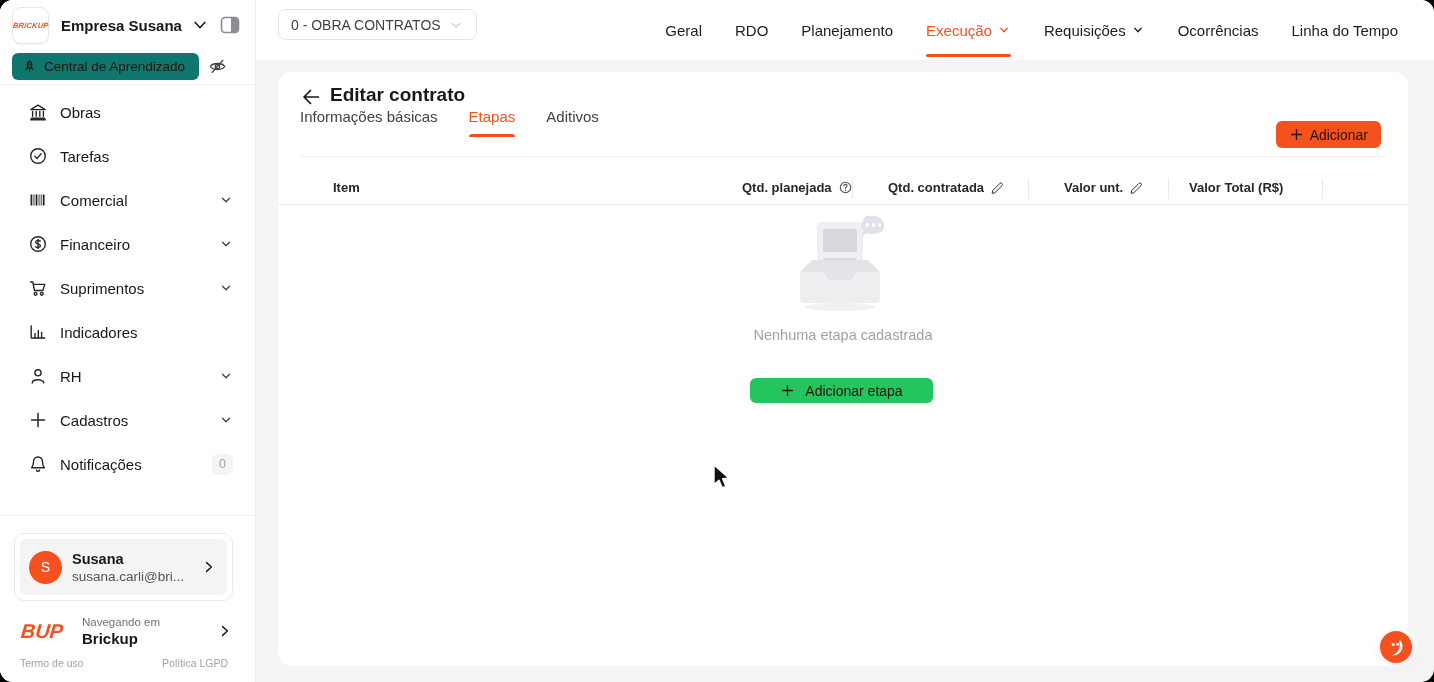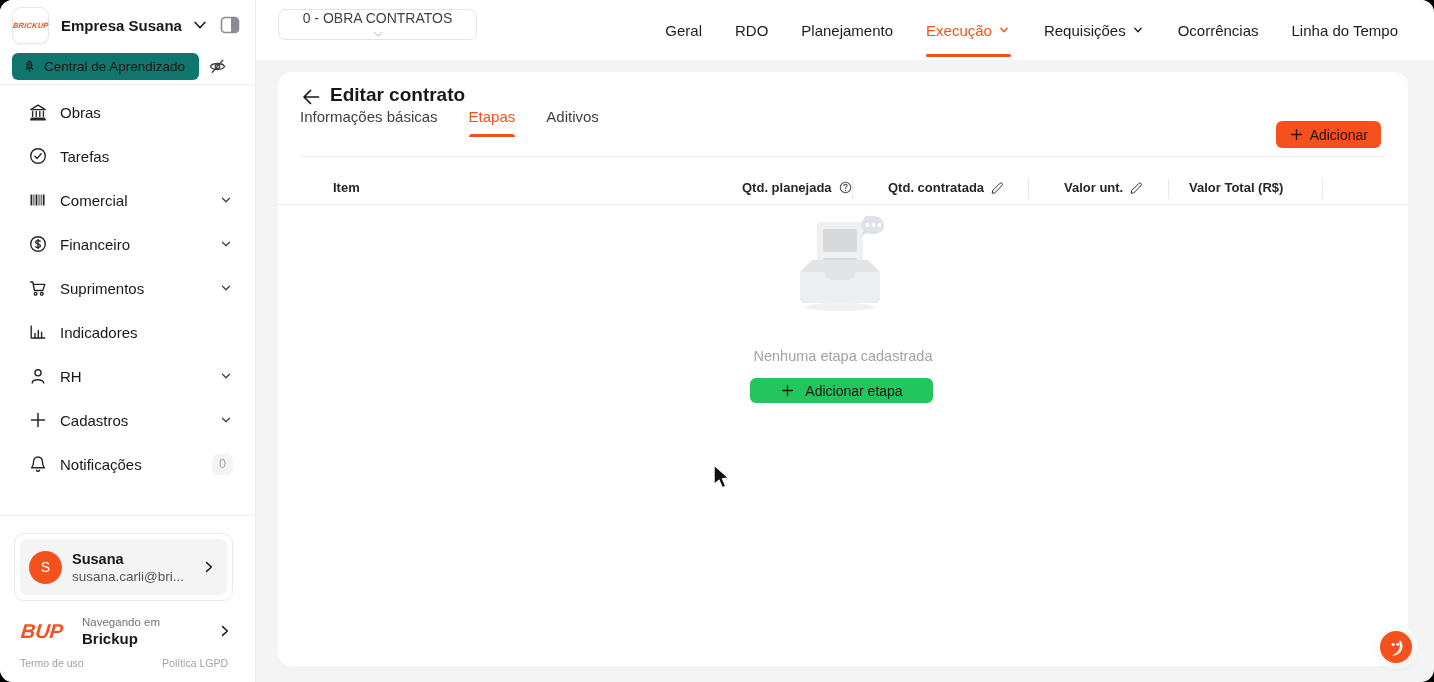--- a/index.html
+++ b/index.html
@@ -12,21 +12,21 @@
     position: relative; width: 1434px; height: 682px;
     border-radius: 13px; overflow: hidden; background: #f4f4f5;
   }
   svg { display: block; }
 
   
   .topbar { position: absolute; left: 0; top: 0; width: 1434px; height: 60px; background: #fff; }
   .project-select {
     position: absolute; left: 278px; top: 9px; width: 199px; height: 31px;
     border: 1px solid #e4e4e7; border-radius: 8px; background: #fff;
-    display: flex; align-items: center; padding: 0 12px; cursor: pointer; flex-direction: column;
+    display: flex; align-items: center; padding: 0 12px; cursor: pointer;
   }
   .project-select .value { font-size: 14px; color: #3f3f46; flex: 1; white-space: nowrap; }
   .top-nav {
     position: absolute; right: 36px; top: 0; height: 60px;
     display: flex; align-items: center; gap: 33px;
   }
   .top-nav-item {
     position: relative; height: 60px; display: flex; align-items: center; gap: 5px;
     font-size: 15px; color: #1d1d20; cursor: pointer; white-space: nowrap;
   }
@@ -131,21 +131,21 @@
   .th-planejada { left: 442px; }
   .th-contratada { left: 588px; }
   .th-valor-unt { left: 764px; }
   .th-valor-total { left: 889px; }
   .col-sep { position: absolute; top: 7px; height: 20px; border-left: 1px solid #e9e9eb; }
   .sep-1 { left: 574px; } .sep-2 { left: 750px; } .sep-3 { left: 890px; } .sep-4 { left: 1044px; }
 
   .empty-illustration { position: absolute; left: 512px; top: 142px; }
   .empty-message {
     position: absolute; left: 0; top: 255px; width: 100%;
-    text-align: center; font-size: 14.5px; color: #a1a1aa; margin-top: 21px;
+    text-align: center; font-size: 14.5px; color: #a1a1aa;
   }
   .empty-add-btn {
     position: absolute; left: 472px; top: 291px; width: 183px; height: 25px;
     background: #22c55e; border: none; border-radius: 6px; cursor: pointer;
     display: flex; align-items: center; justify-content: center; gap: 10px;
     font-family: inherit; font-size: 14px; font-weight: 500; color: #27130a; margin-top: 15px;
   }
 
   
   .fab {

